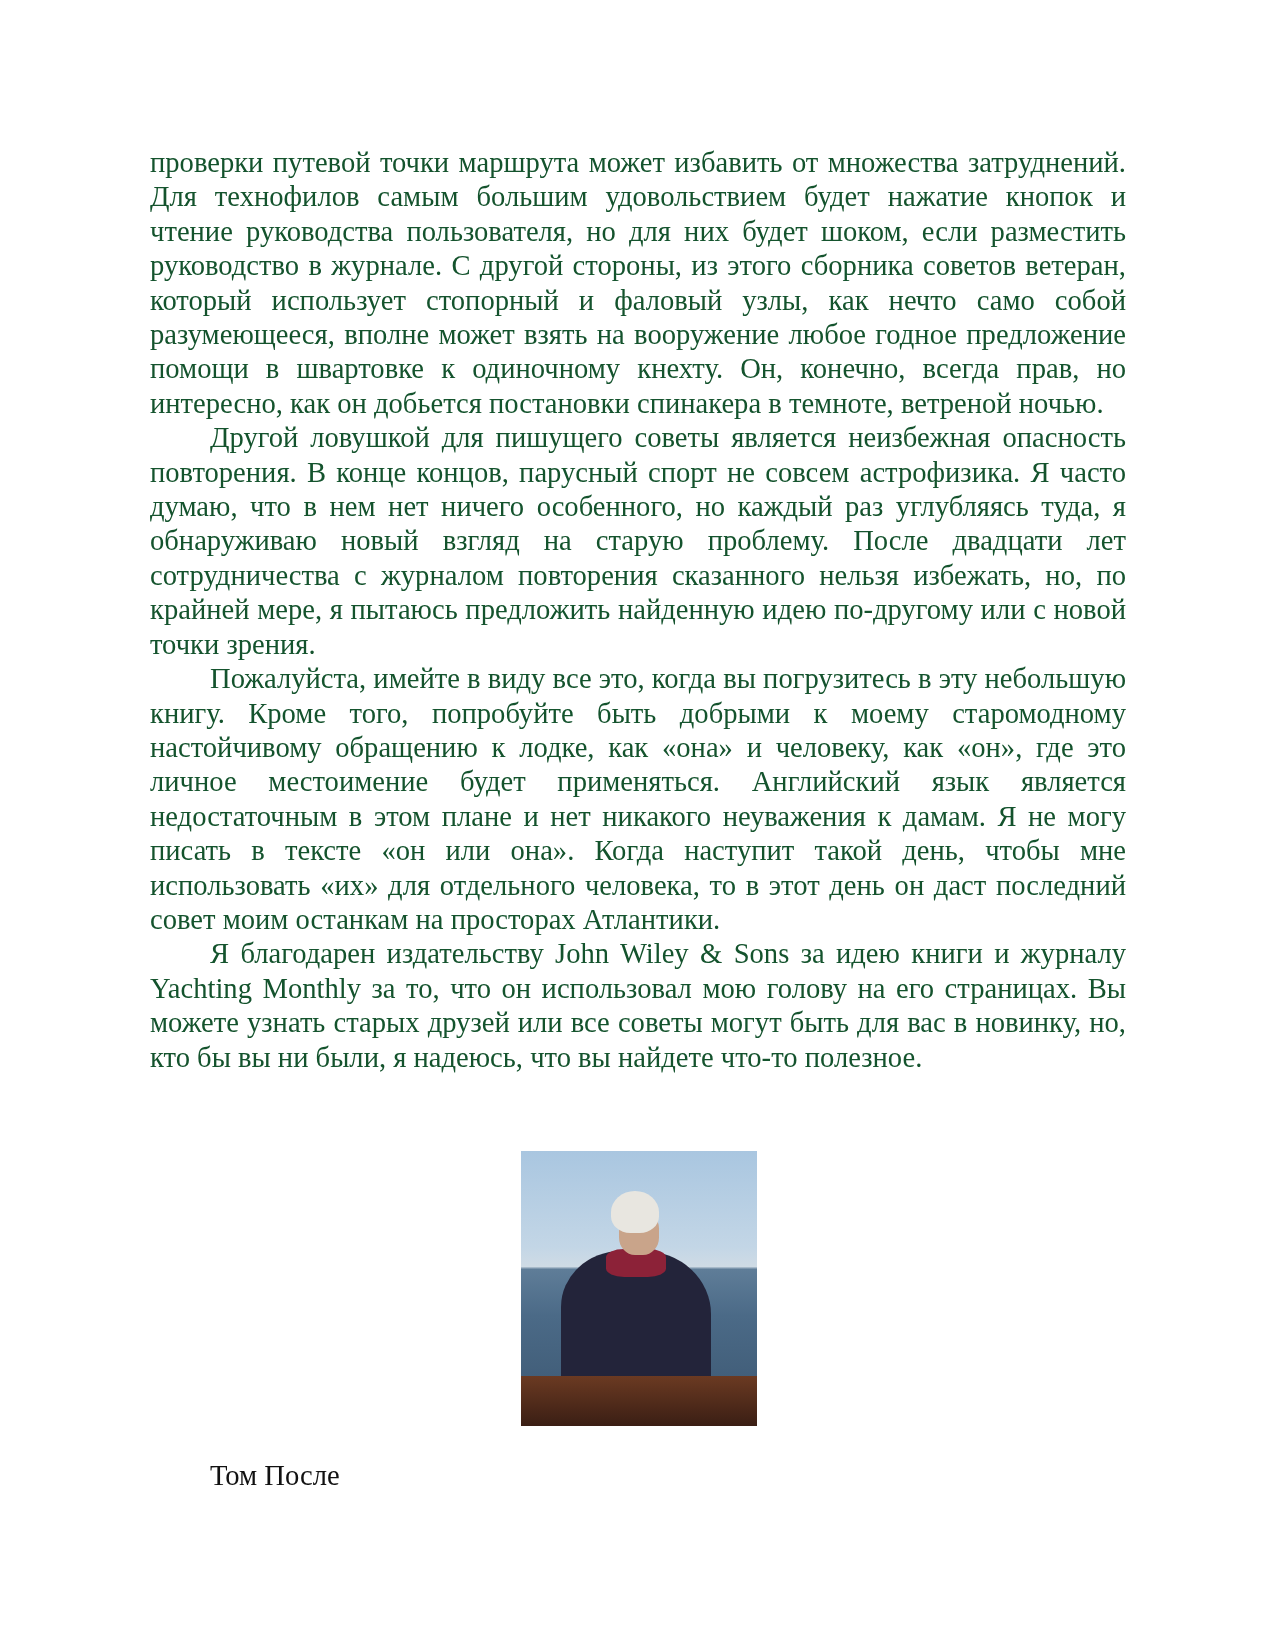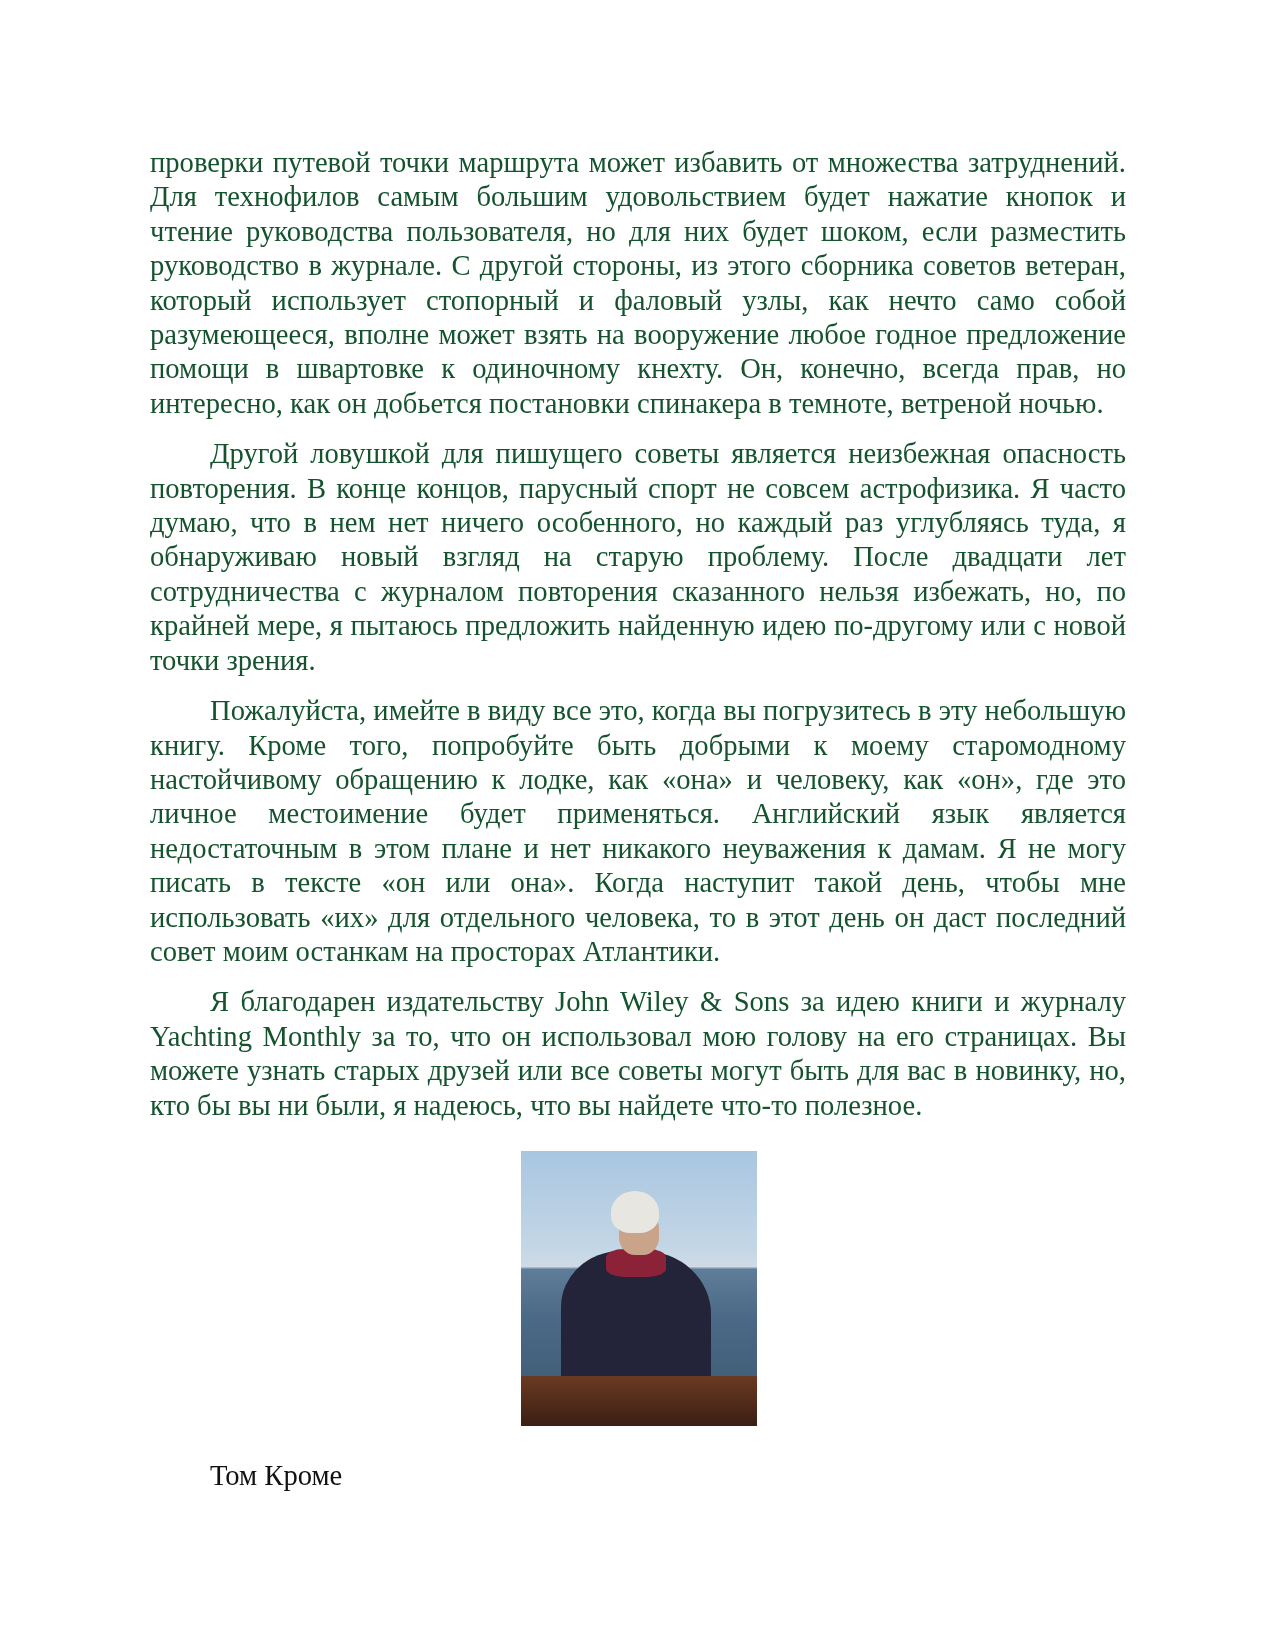--- a/index.html
+++ b/index.html
@@ -1,20 +1,20 @@
 <!DOCTYPE html>
 <html><head>
 <meta charset="utf-8">
 <style>
   html, body { margin: 0; padding: 0; background: #ffffff; }
   body { width: 1275px; height: 1650px; position: relative; overflow: hidden; }
   .page { position: absolute; left: 150px; top: 146px; width: 976px;
     font-family: "Liberation Serif", serif; font-size: 28.6px; line-height: 34.4px; color: #14532d; }
   .para { margin: 0; text-align: justify; text-align-last: left; }
-  .indent { text-indent: 60px; margin-top: 16px; }
+  .indent { text-indent: 60px; }
   .photo { position: absolute; left: 521px; top: 1151px; width: 236px; height: 275px; overflow: hidden;
     background: linear-gradient(180deg, #a9c6e0 0%, #c3d6e6 35%, #cfdbe5 42%, #5f7d98 43%, #4b6a87 60%, #3b5670 100%); }
   .hair { position: absolute; left: 90px; top: 40px; width: 48px; height: 42px; background: #e8e6e0; border-radius: 50% 50% 40% 40%; }
   .face { position: absolute; left: 98px; top: 60px; width: 40px; height: 44px; background: #c9a48a; border-radius: 40%; }
   .jacket { position: absolute; left: 40px; top: 100px; width: 150px; height: 140px; background: #23243a; border-radius: 40% 45% 10% 10%; }
   .collar { position: absolute; left: 85px; top: 98px; width: 60px; height: 28px; background: #8c2238; border-radius: 30%; }
   .boat { position: absolute; left: 0; top: 225px; width: 236px; height: 50px; background: linear-gradient(180deg,#6b3a22,#3a1e14); }
   .sig { position: absolute; left: 210px; top: 1460px; font-family: "Liberation Serif", serif; font-size: 28.6px; color: #111; }
 </style>
 </head>
@@ -28,13 +28,13 @@
 </div>
 
 <div class="photo">
   <div class="jacket"></div>
   <div class="collar"></div>
   <div class="face"></div>
   <div class="hair"></div>
   <div class="boat"></div>
 </div>
 
-<div class="sig">Том Кроме</div>
+<div class="sig">Том После</div>
 
 </body></html>

